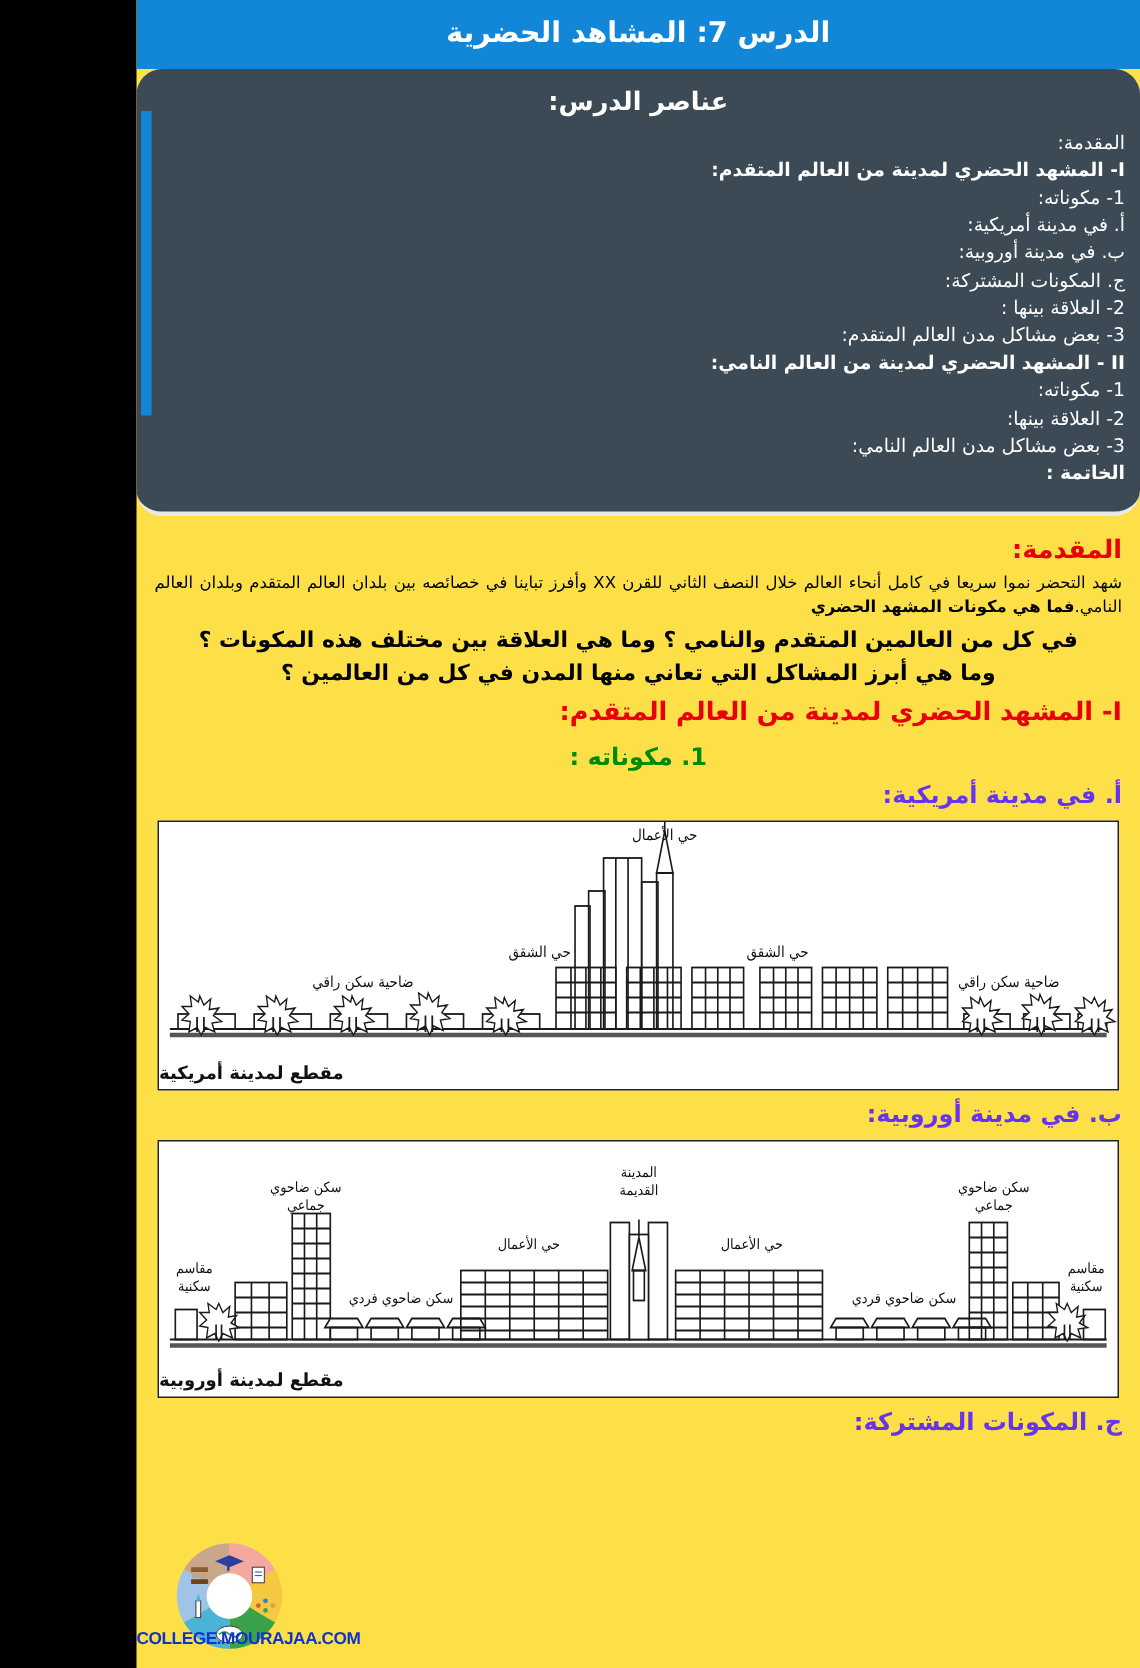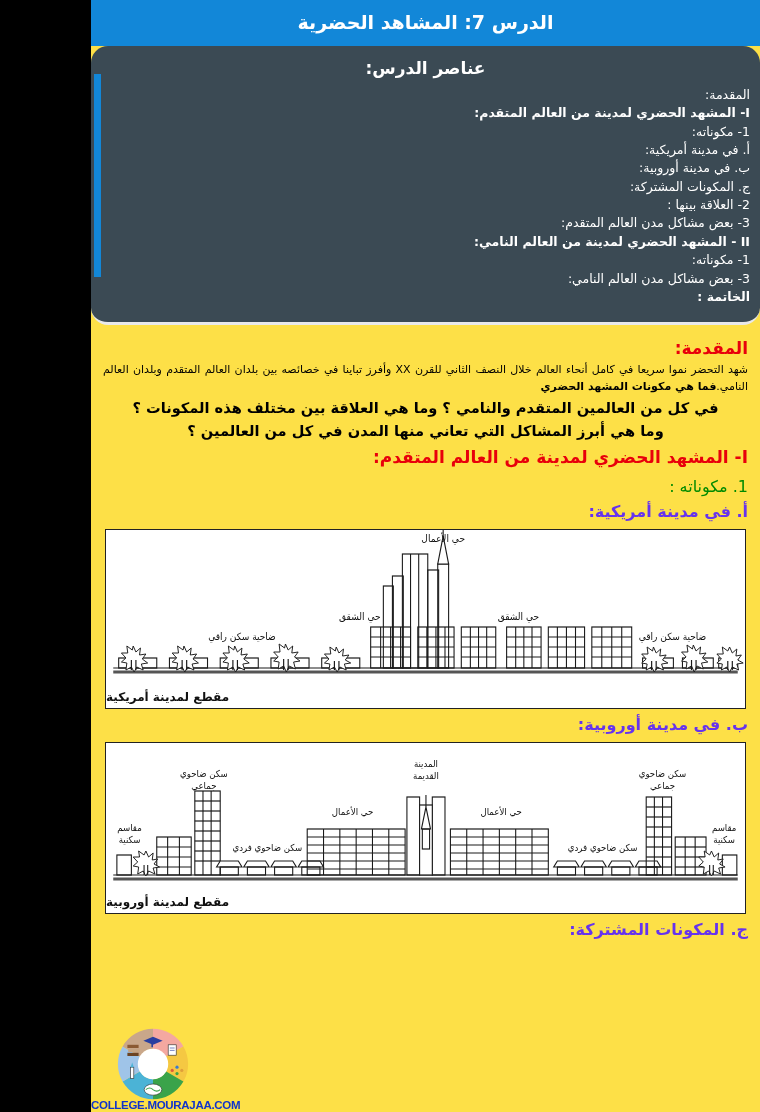--- a/index.html
+++ b/index.html
@@ -80,23 +80,24 @@
     direction: rtl;
   }
   .h-red {
     color: #e8000b;
     font-weight: bold;
     font-size: 17px;
     margin: 4px 0 4px 0;
   }
   .h-green {
     color: #008a00;
-    font-weight: normal;
+    font-weight: bold;
     font-size: 16px;
     margin: 10px 0 2px 0;
+    text-align: center;
   }
   .h-purple {
     color: #6633ee;
     font-weight: bold;
     font-size: 16px;
     margin: 6px 0 6px 0;
   }
   .para {
     color: #000;
     font-size: 11px;
@@ -153,21 +154,21 @@
   }
   .logo-ring {
     position: absolute;
     top: 4px;
     left: 22px;
     width: 80px;
     height: 80px;
   }
   .logo-url {
     position: absolute;
-    bottom: 1px;
+    bottom: 13px;
     left: 0;
     width: 126px;
     text-align: center;
     font-size: 11.5px;
     font-weight: bold;
     color: #1033cc;
     letter-spacing: -0.3px;
     direction: ltr;
     font-family: "Liberation Sans", sans-serif;
   }
@@ -185,20 +186,21 @@
         <div class="item">المقدمة:</div>
         <div class="item bold">I- المشهد الحضري لمدينة من العالم المتقدم:</div>
         <div class="item">1- مكوناته:</div>
         <div class="item">أ. في مدينة أمريكية:</div>
         <div class="item">ب. في مدينة أوروبية:</div>
         <div class="item">ج. المكونات المشتركة:</div>
         <div class="item">2- العلاقة بينها :</div>
         <div class="item">3- بعض مشاكل مدن العالم المتقدم:</div>
         <div class="item bold">II - المشهد الحضري لمدينة من العالم النامي:</div>
         <div class="item">1- مكوناته:</div>
+        <div class="item">2- العلاقة بينها:</div>
         <div class="item">3- بعض مشاكل مدن العالم النامي:</div>
         <div class="item bold">الخاتمة :</div>
       </div>
     <div class="outline-scroll-track"></div>
     <div class="outline-scroll-thumb"></div>
   </div>
 
   <div class="content">
 
     <div class="h-red">المقدمة:</div>

